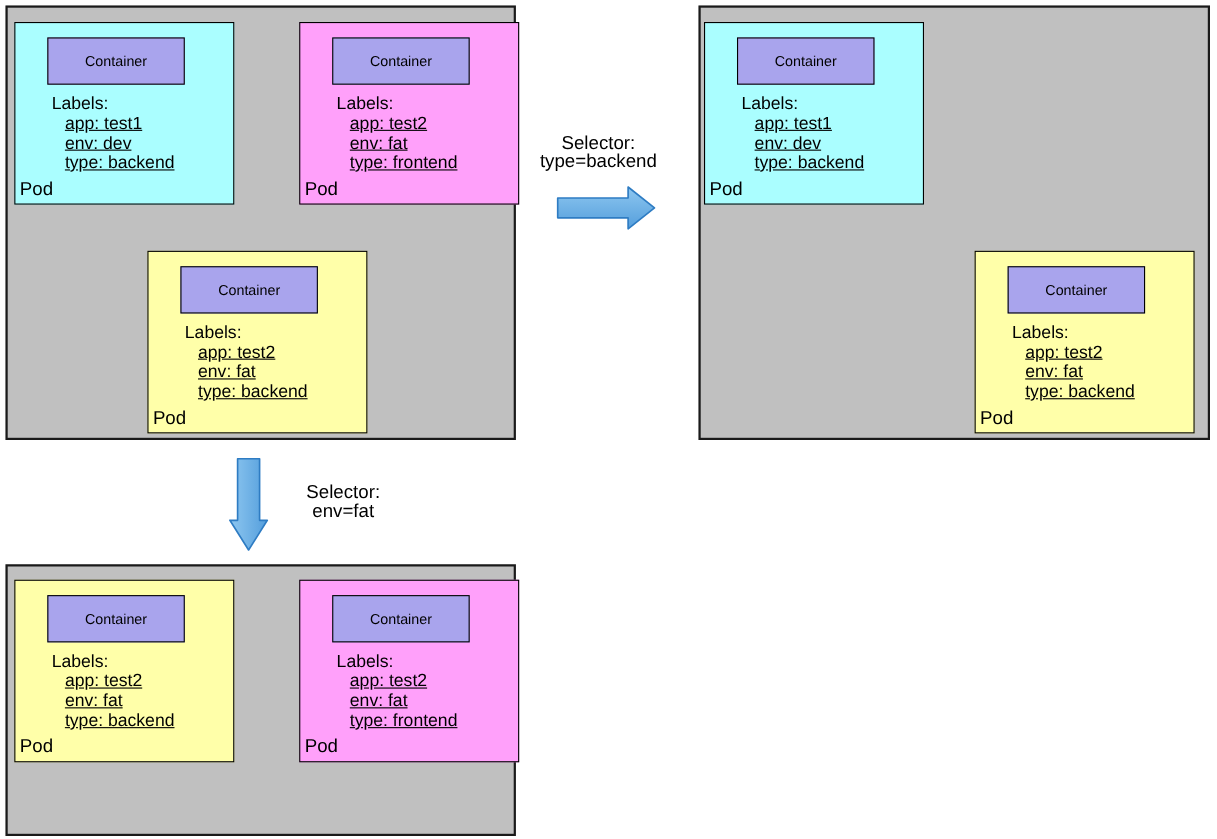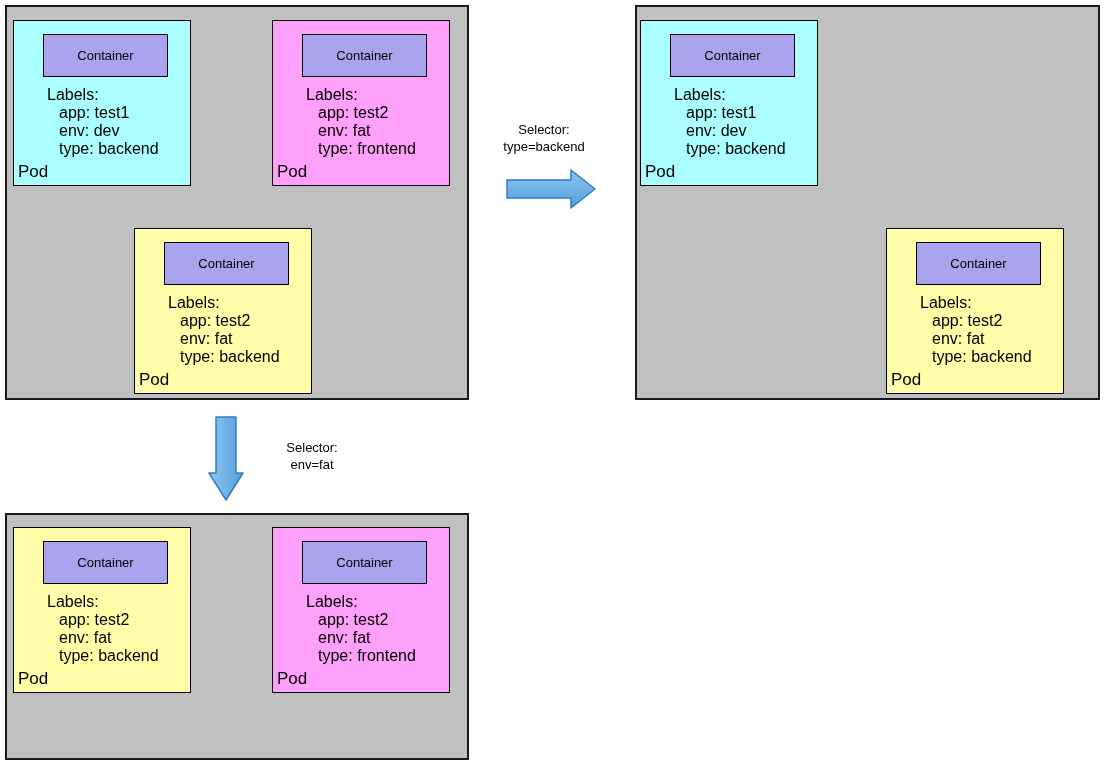--- a/index.html
+++ b/index.html
@@ -16,21 +16,21 @@
   .node {
     position: absolute;
     background: #C0C0C0;
     border: 2px solid #1a1a1a;
   }
   .node.src   { left: 5px;   top: 5px;   width: 464px; height: 395px; }
   .node.resA  { left: 635px; top: 5px;   width: 465px; height: 395px; }
   .node.resB  { left: 5px;   top: 513px; width: 464px; height: 247px; }
   .pod {
     position: absolute;
-    width: 178px;
+    width: 200px;
     height: 166px;
     border: 1px solid #000000;
   }
   .pod.cyan    { background: #AAFEFF; }
   .pod.magenta { background: #FFA0FA; }
   .pod.yellow  { background: #FFFFA9; }
   .container-box {
     position: absolute;
     left: 29px; top: 13px;
     width: 125px; height: 43px;
@@ -40,31 +40,31 @@
     align-items: center;
     justify-content: center;
     font-size: 13px;
   }
   .labels-block {
     position: absolute;
     left: 33px; top: 65px;
     font-size: 16px;
     line-height: 18px;
   }
-  .label-line { padding-left: 12px; }
+  .label-line { padding-left: 12px; text-decoration: underline; }
   .pod-tag {
     position: absolute;
     left: 4px; bottom: 3px;
     font-size: 17px;
   }
   .selector-label {
     position: absolute;
     width: 130px;
     text-align: center;
-    font-size: 13px;
+    font-size: 17px;
     line-height: 17px;
   }
   .selector-label.right { left: 479px; top: 121px; }
   .selector-label.down  { left: 247px; top: 439px; }
   .arrow-svg { position: absolute; overflow: visible; }
   .arrow-svg.right { left: 505px; top: 167px; width: 92px; height: 44px; }
   .arrow-svg.down  { left: 205px; top: 414px; width: 42px; height: 90px; }
 </style>
 </head>
 <body>

